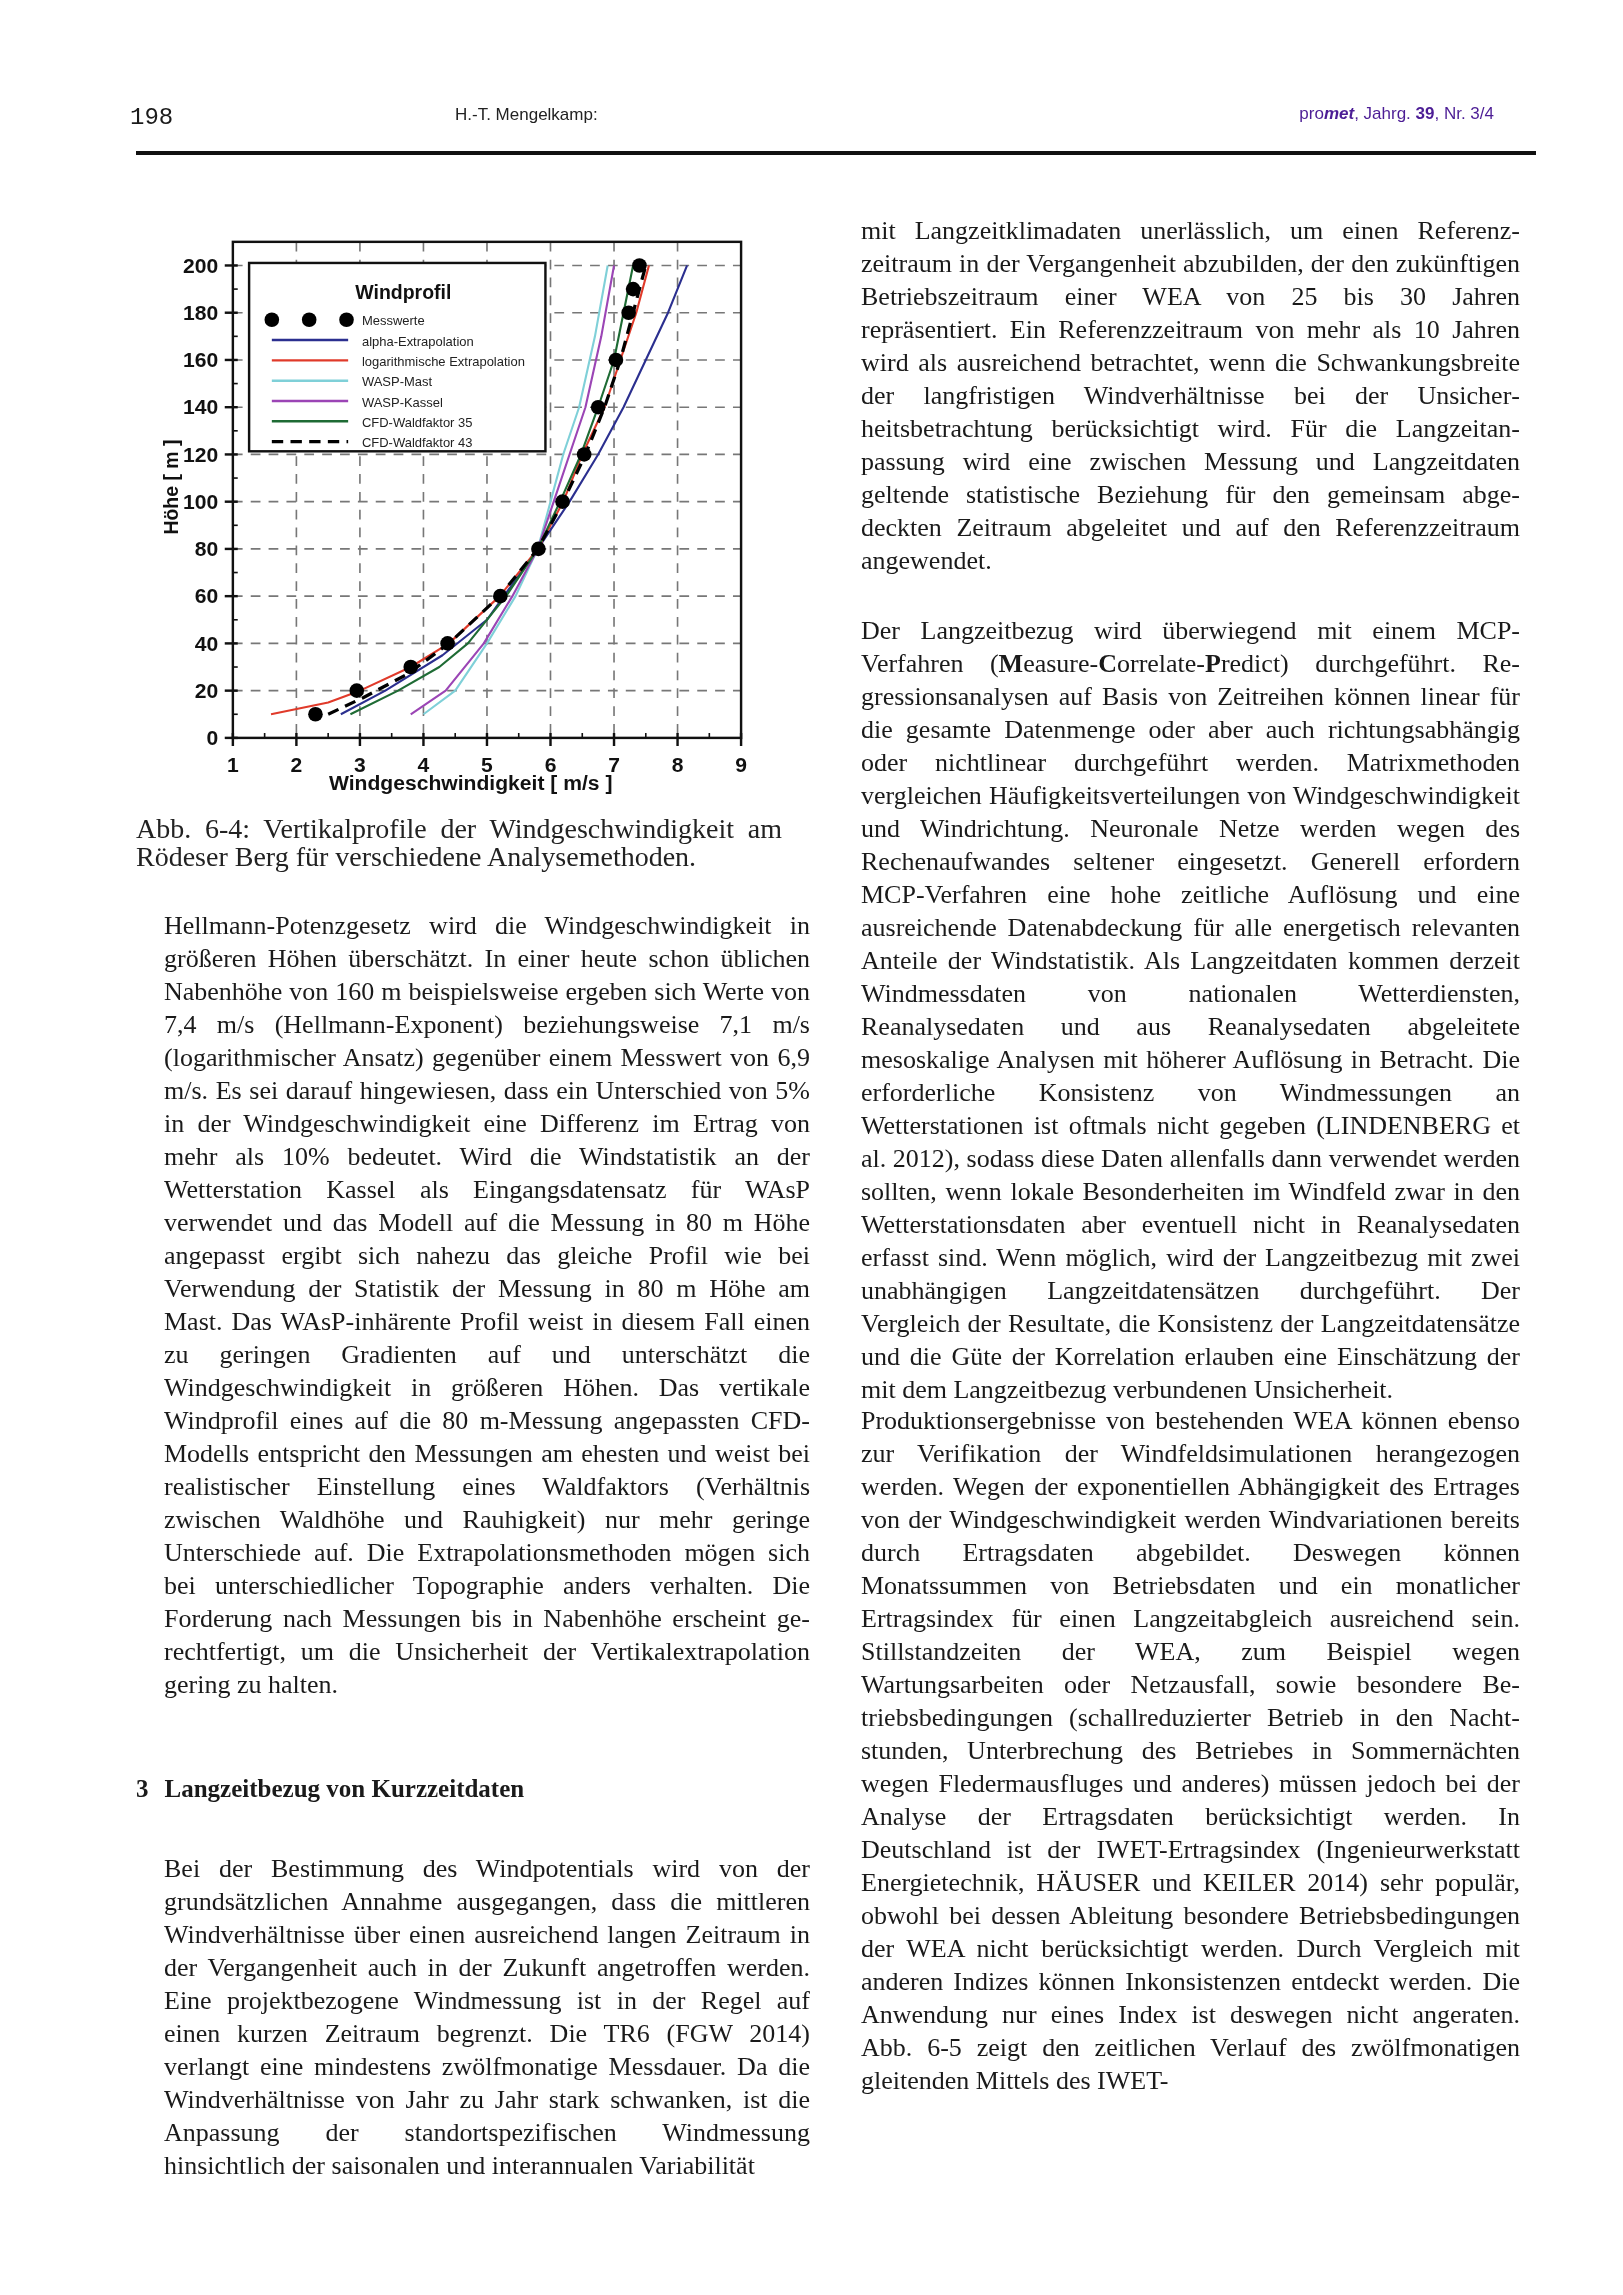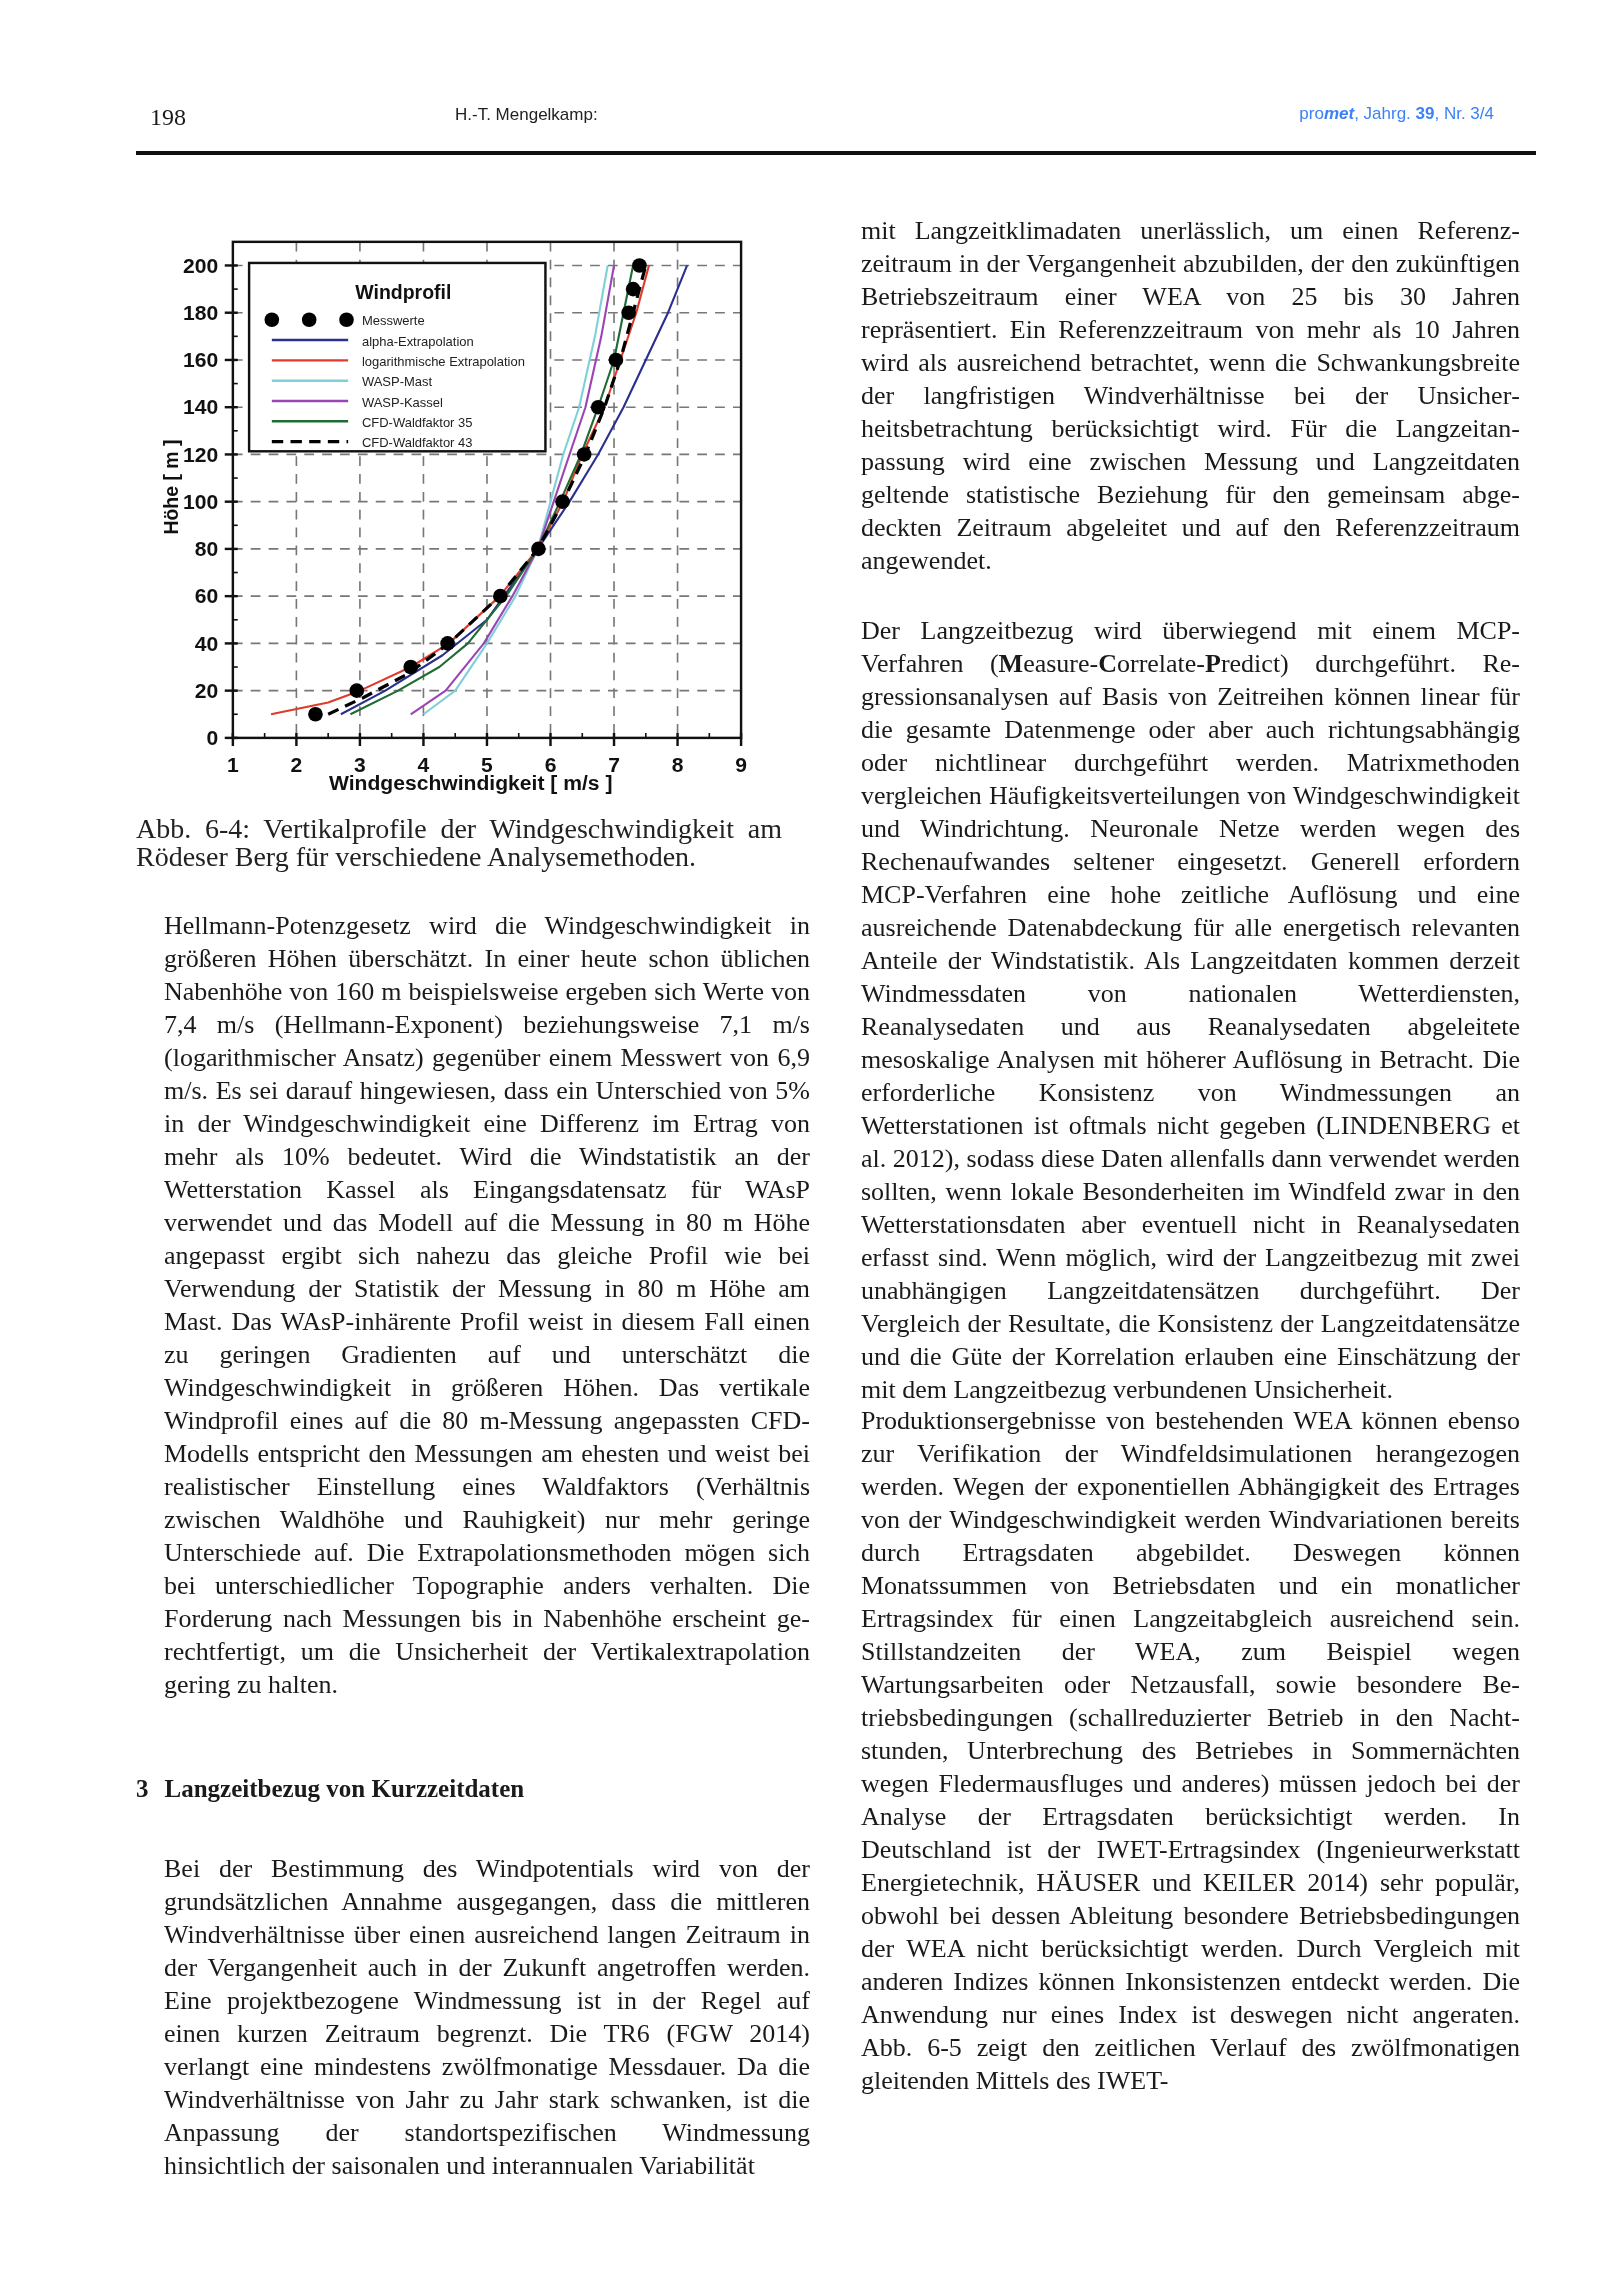--- a/index.html
+++ b/index.html
@@ -1,19 +1,19 @@
 <!DOCTYPE html>
 <html style="font-size:13px"><head>
 <meta charset="utf-8">
 <style>
   html, body { margin:0; padding:0; background:#ffffff; }
   body { width:1624px; height:2295px; position:relative; overflow:hidden; font-family:"Liberation Serif", serif; color:#1a1a1a; }
-  .hdr-page { position:absolute; left:130px; top:104px; font-size:24px; font-family:Liberation Serif, serif;margin-left:20px; }
+  .hdr-page { position:absolute; left:130px; top:104px; font-size:24px; font-family:Liberation Mono, monospace; }
   .hdr-center { position:absolute; left:455px; width:731px; top:104px; text-align:left; font-family:"Liberation Sans", sans-serif; font-size:17px; line-height:22px; color:#222; }
-  .hdr-right { position:absolute; right:130px; top:104px; font-family:"Liberation Sans", sans-serif; font-size:17px; color:#3b82f6; }
+  .hdr-right { position:absolute; right:130px; top:104px; font-family:"Liberation Sans", sans-serif; font-size:17px; color:#4c1d95; }
   .hdr-right b.em { font-style:italic; }
   .hdr-rule { position:absolute; left:136px; right:88px; top:151px; height:4px; background:#111; }
   .col { position:absolute; font-size:26px; line-height:33px; text-align:justify; hyphens:manual; }
   .col p { margin:0; }
   .left { left:152px; width:646px;margin-left:12px; }
   .right { left:861px; width:659px; }
   .caption { position:absolute; left:136px; top:815px; width:646px; font-size:28px; line-height:28px; text-align:justify; color:#222; }
   .section-title { position:absolute; left:136px; top:1775px; font-size:25px; font-weight:bold; }
   .section-title .num { margin-right:16px; }
   svg text { font-family:"Liberation Sans", sans-serif; }

